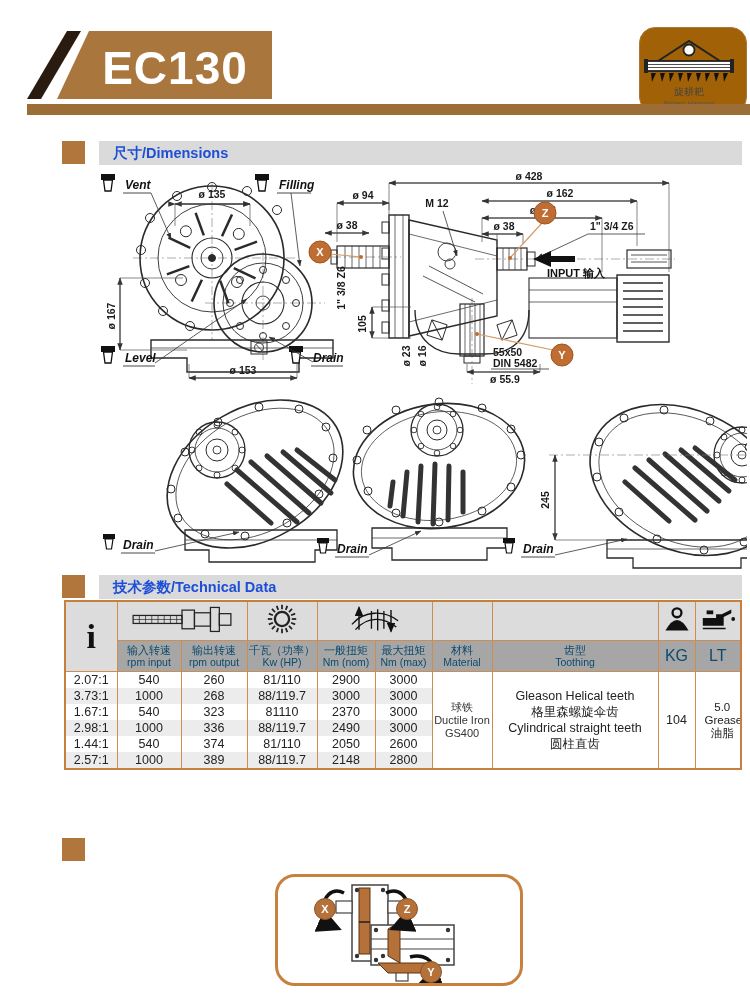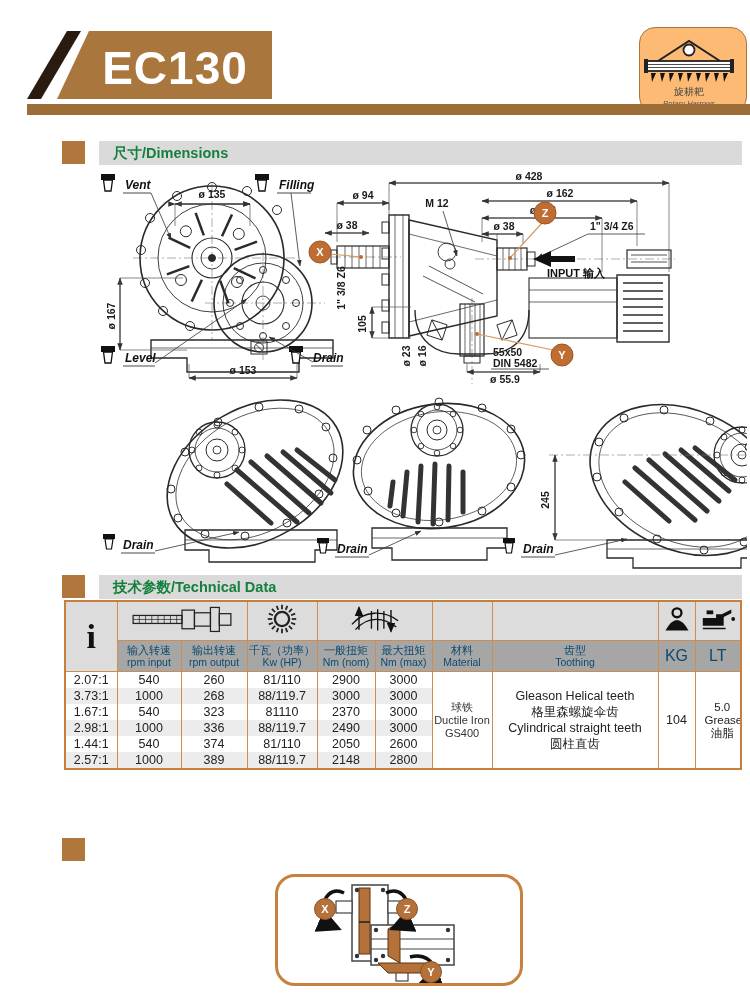--- a/index.html
+++ b/index.html
@@ -1,26 +1,26 @@
 <!DOCTYPE html>
 <html><head>
 <meta charset="utf-8">
 <style>
   html,body{margin:0;padding:0;background:#fff;}
   .page{position:relative;width:750px;height:996px;background:#fff;overflow:hidden;
         font-family:"Liberation Sans",sans-serif;margin-left:27px;}
   .abs{position:absolute;}
   
   .divider{position:absolute;left:0;top:104px;width:750px;height:11px;background:#9c6d36;}
-  .harrow-box{position:absolute;left:612px;top:27px;width:108px;height:86px;background:#fdba74;
+  .harrow-box{position:absolute;left:612px;top:27px;width:108px;height:86px;background:#a16207;
               border:1.5px solid #a9773e;border-radius:16px;box-sizing:border-box;}
   
   .sec-square{position:absolute;left:35px;width:23px;height:23px;background:#b0763b;}
   .sec-bar{position:absolute;left:72px;width:643px;height:24px;background:#dadada;
-           color:#15803d;font-weight:bold;font-size:14.5px;line-height:24px;padding-left:14px;
+           color:#1d4ed8;font-weight:bold;font-size:14.5px;line-height:24px;padding-left:14px;
            box-sizing:border-box;}
   
   .dt{font-family:"Liberation Sans",sans-serif;font-size:10.5px;font-weight:600;fill:#1a1a1a;}
   .lbl{font-family:"Liberation Sans",sans-serif;font-style:italic;font-weight:bold;font-size:12px;fill:#111;}
   .mk{font-family:"Liberation Sans",sans-serif;font-weight:bold;font-size:11px;fill:#fff;}
   .inp{font-family:"Liberation Sans",sans-serif;font-weight:bold;font-size:11px;fill:#111;}
   
   .tech-table{position:absolute;left:37px;top:600px;width:677px;border-collapse:collapse;
               table-layout:fixed;border:2px solid #c77f3e;}
   .tech-table td{border-left:1.5px solid #cf8c4e;border-right:1.5px solid #cf8c4e;

